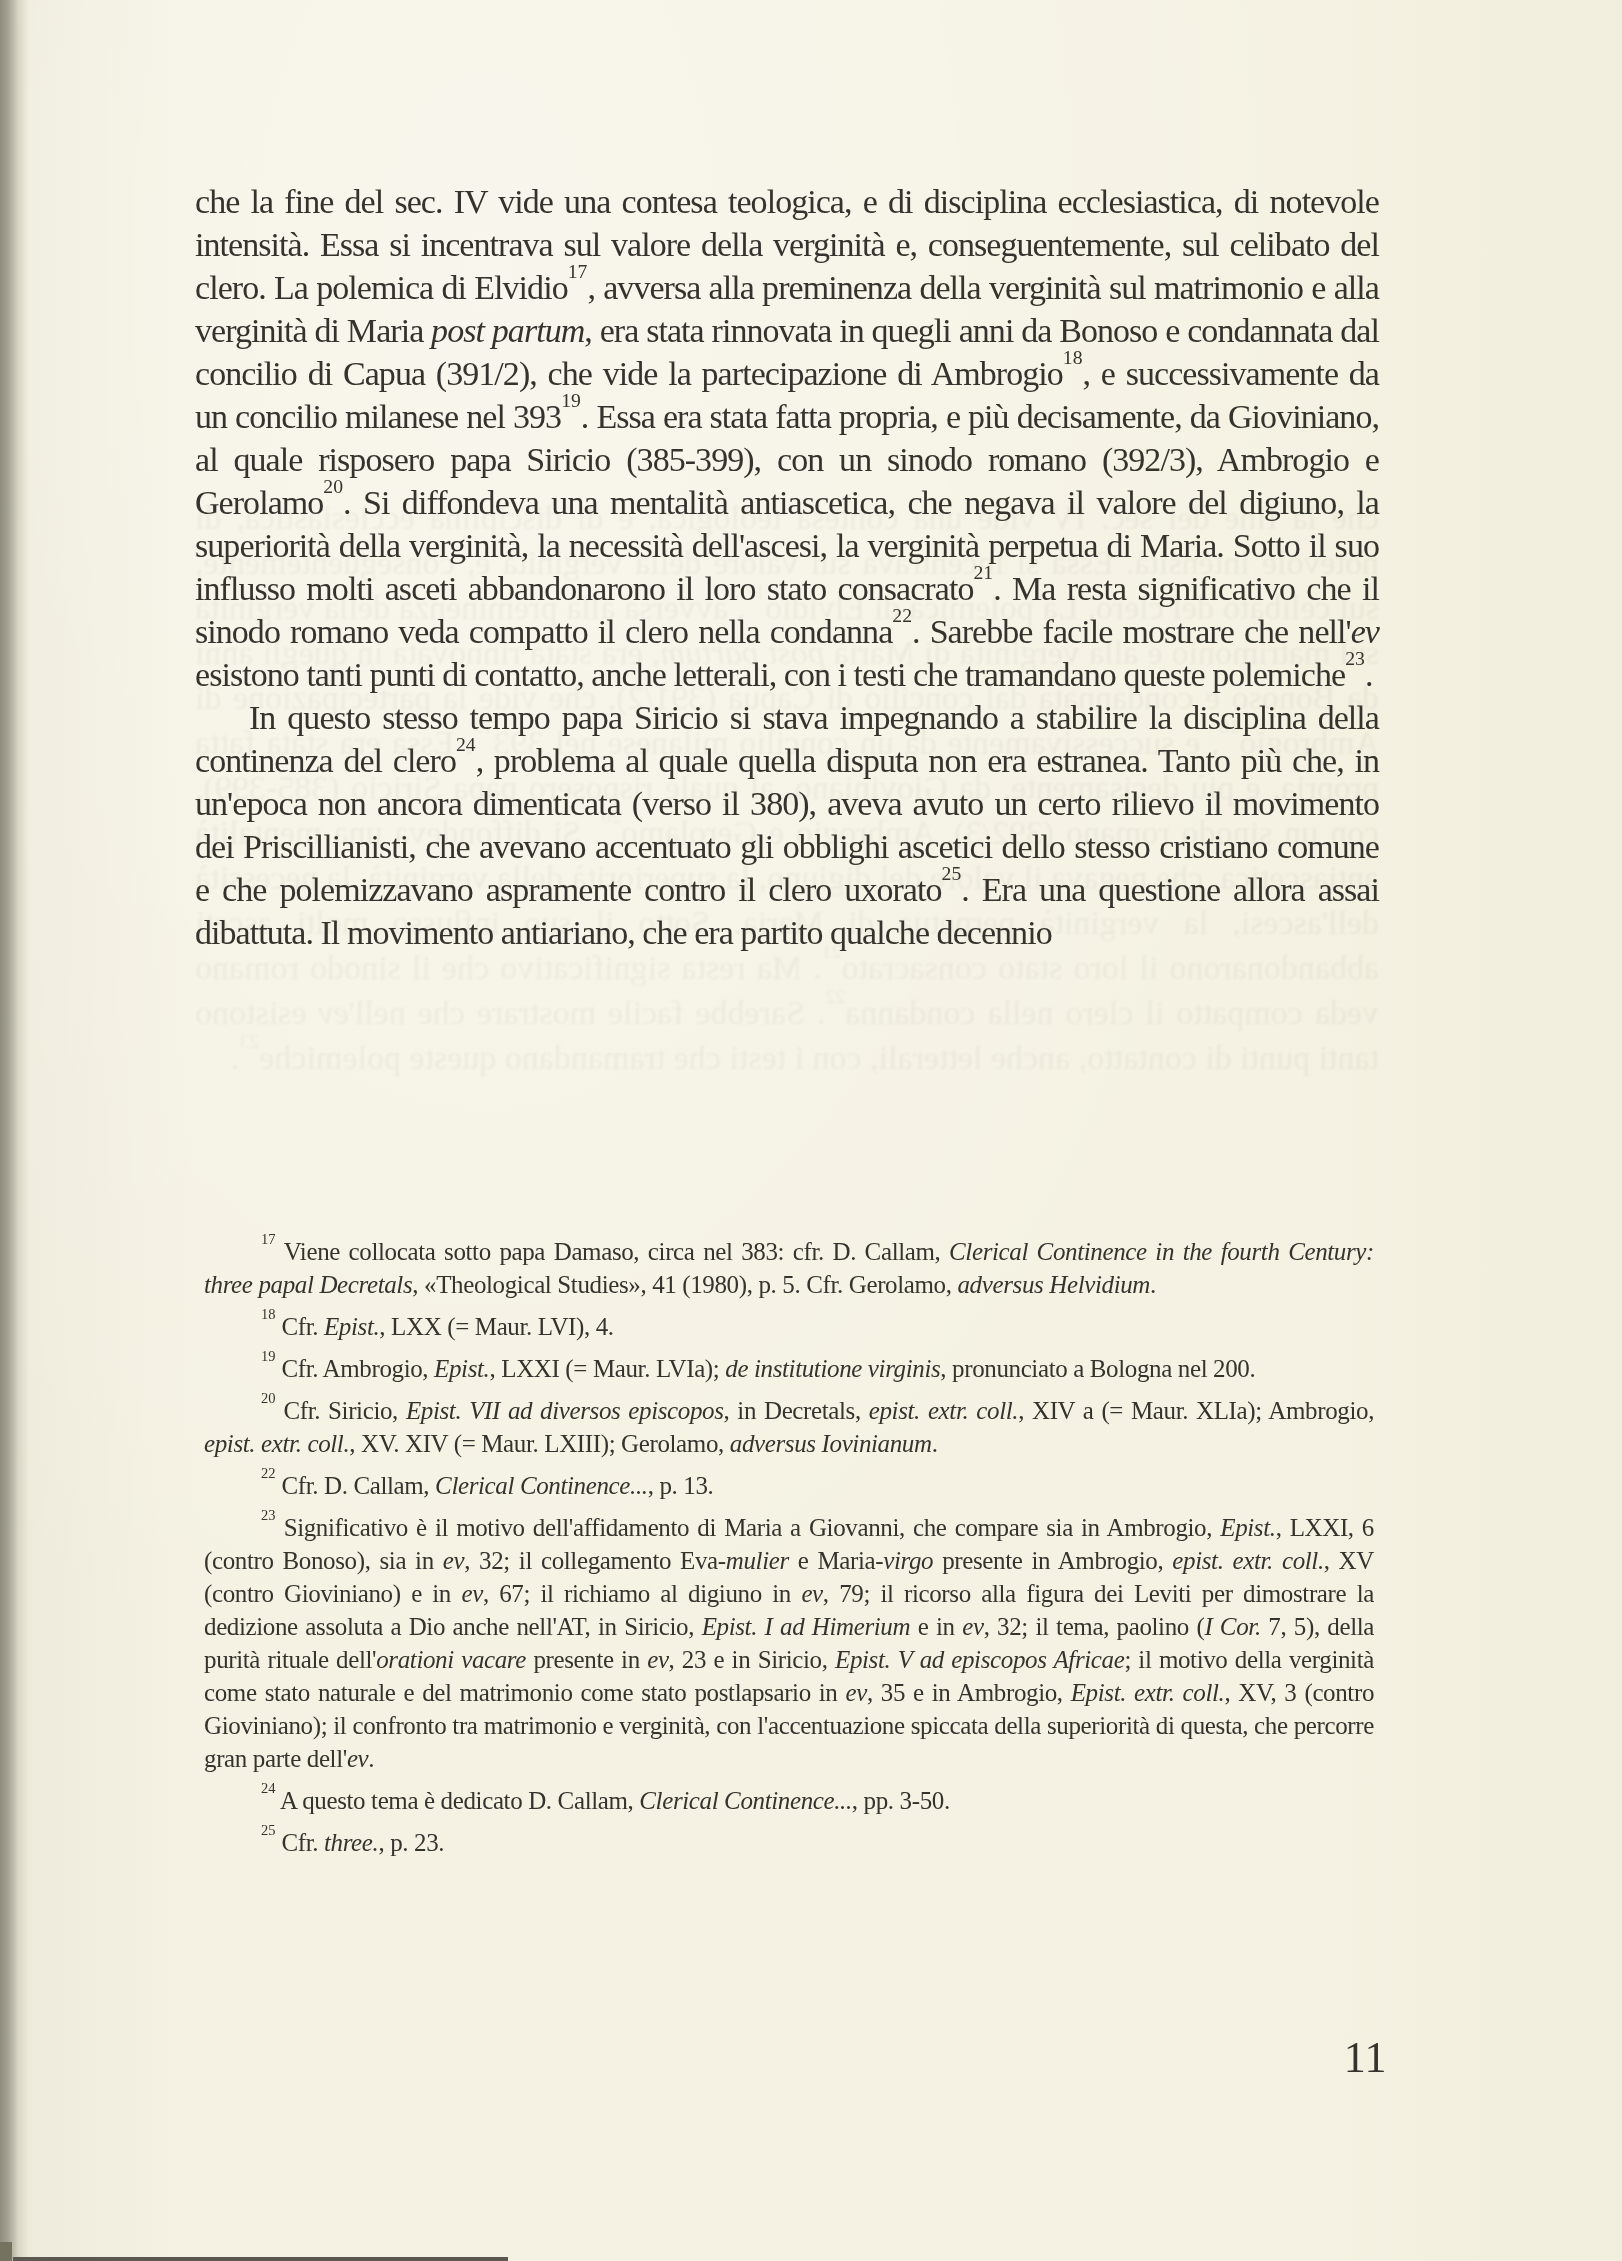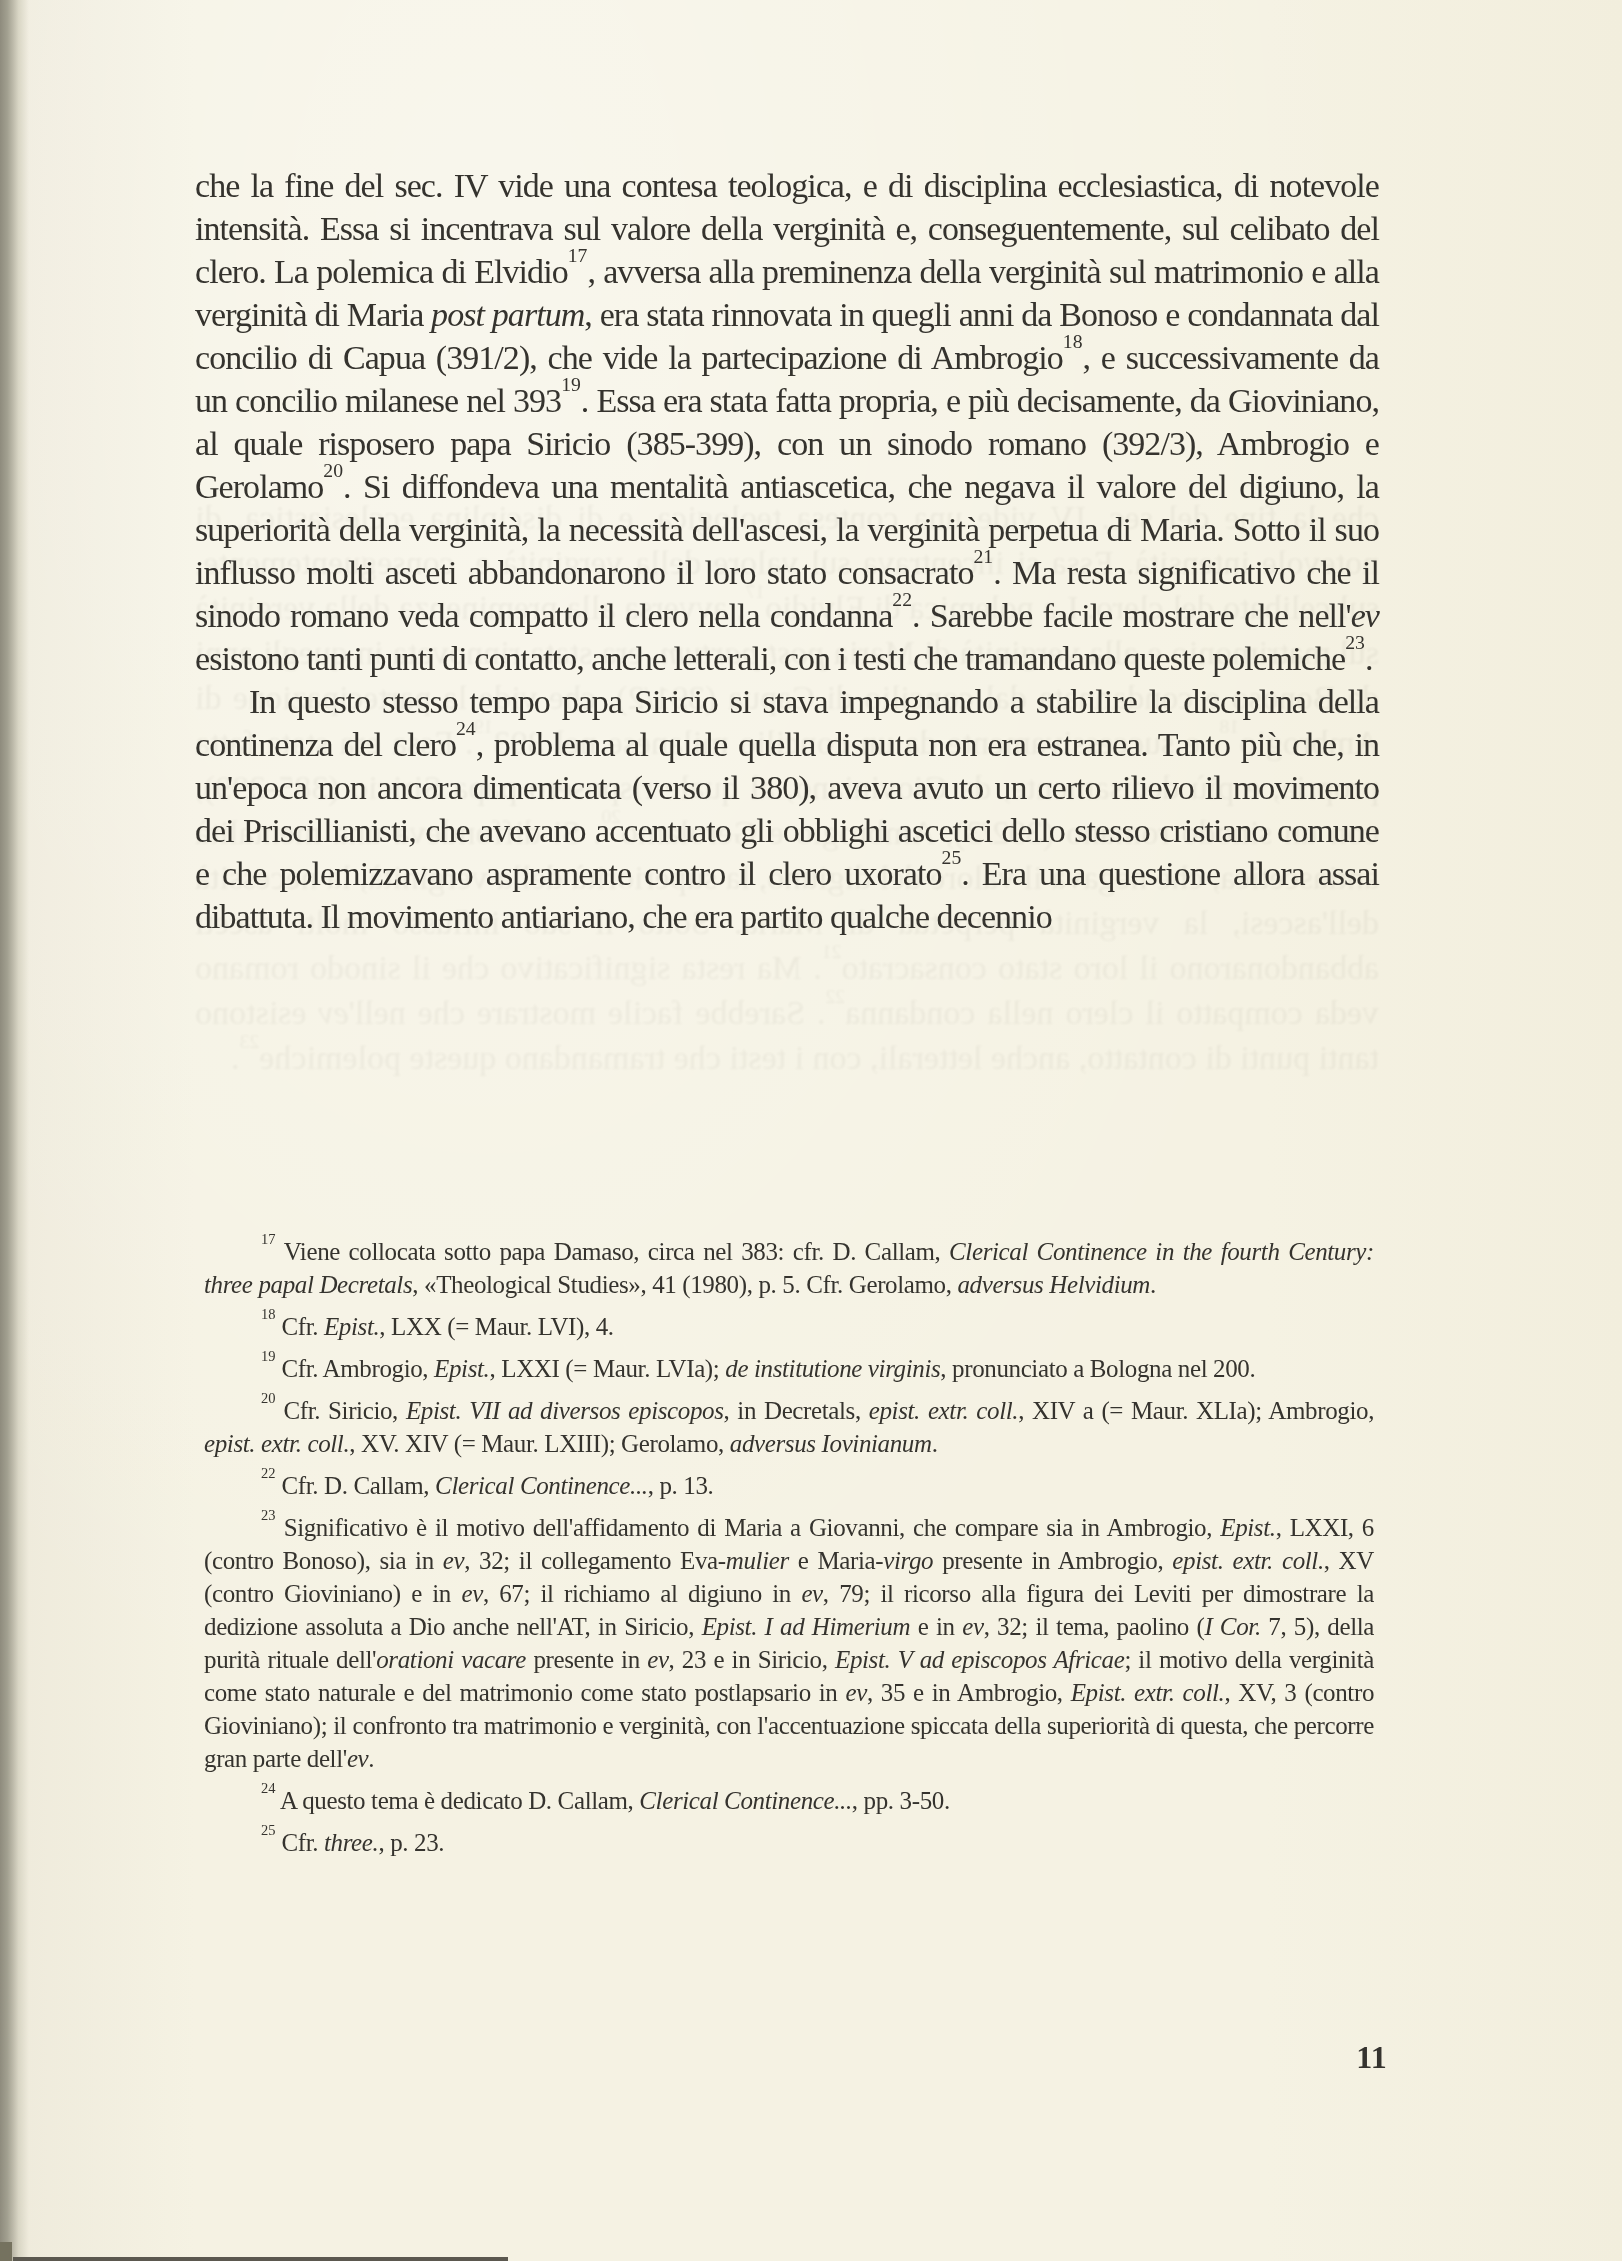--- a/index.html
+++ b/index.html
@@ -52,21 +52,21 @@
     font-size: 34px;
     line-height: 45px;
     text-align: justify;
     color: #3a3423;
     pointer-events: none;
     user-select: none;
   }
 
   .text-col {
     position: absolute;
-    left: 195px; top: 164px;
+    left: 195px; top: 180px;
     width: 1184px;
     font-size: 34px;
     line-height: 43px;
     letter-spacing: -0.028em;
     text-align: justify;
   }
   .text-col p { margin: 0; }
   .para-indent { text-indent: 54px; }
 
   sup {
@@ -88,25 +88,24 @@
   }
   .footnotes p {
     margin: 9px;
     text-indent: 57px;
   }
 
   .page-number {
     position: absolute;
     left: 1338px; top: 2038px;
     width: 49px;
-    font-size: 32px;
+    font-size: 44px;
     line-height: 39px;
     text-align: right;
     letter-spacing: 0.01em;
-    font-weight: bold;
   }
 </style>
 </head>
 <body>
 
 <div class="edge-left"></div>
 <div class="edge-bottom-line"></div>
 <div class="edge-corner"></div>
 
 <div class="ghost" aria-hidden="true"><span>che la fine del sec. IV vide una contesa teologica, e di disciplina ecclesiastica, di notevole intensità. Essa si incentrava sul valore della verginità e, conseguentemente, sul celibato del clero. La polemica di Elvidio</span><sup>17</sup><span>, avversa alla preminenza della verginità sul matrimonio e alla verginità di Maria </span><i>post partum</i><span>, era stata rinnovata in quegli anni da Bonoso e condannata dal concilio di Capua (391/2), che vide la partecipazione di Ambrogio</span><sup>18</sup><span>, e successivamente da un concilio milanese nel 393</span><sup>19</sup><span>. Essa era stata fatta propria, e più decisamente, da Gioviniano, al quale risposero papa Siricio (385-399), con un sinodo romano (392/3), Ambrogio e Gerolamo</span><sup>20</sup><span>. Si diffondeva una mentalità antiascetica, che negava il valore del digiuno, la superiorità della verginità, la necessità dell'ascesi, la verginità perpetua di Maria. Sotto il suo influsso molti asceti abbandonarono il loro stato consacrato</span><sup>21</sup><span>. Ma resta significativo che il sinodo romano veda compatto il clero nella condanna</span><sup>22</sup><span>. Sarebbe facile mostrare che nell'</span><i>ev</i><span> esistono tanti punti di contatto, anche letterali, con i testi che tramandano queste polemiche</span><sup>23</sup><span>.</span></div>

